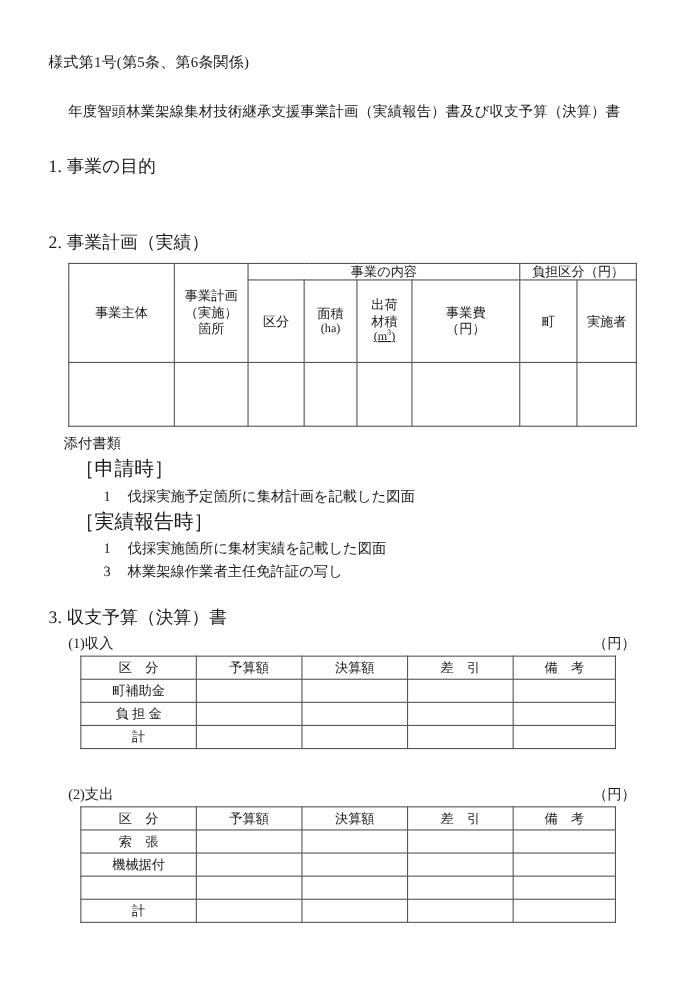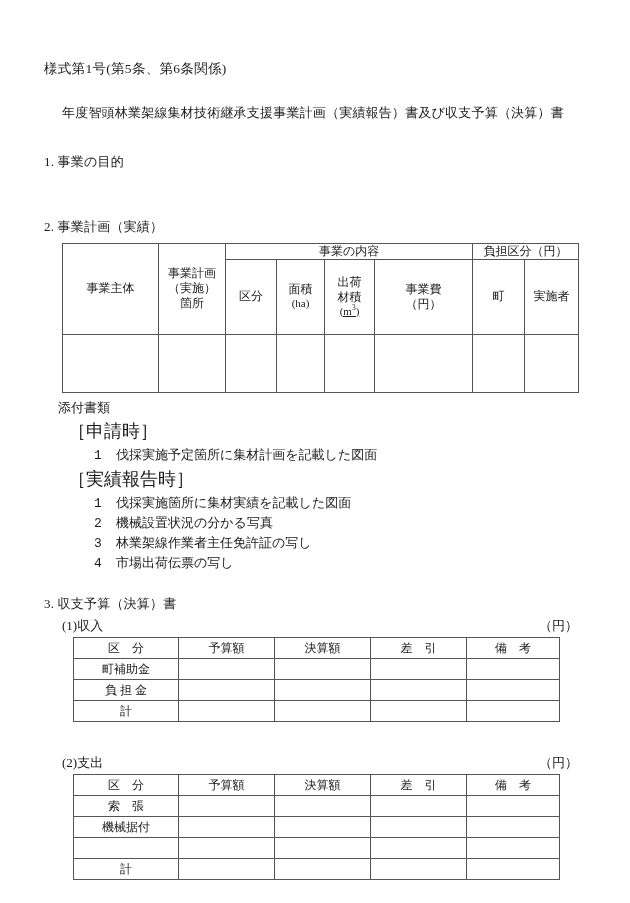--- a/index.html
+++ b/index.html
@@ -27,32 +27,32 @@
     height: 903px;
     padding: 44px 52px 0 44px;
     box-sizing: border-box;
   }
 
   
   .form-no {
     font-size: 13.5px;
     line-height: 1.3;
     letter-spacing: 0.3px;
-    margin: 16px 0 26px 0;
+    margin: 4px 0 26px 0;
   }
   .doc-title {
     font-size: 13px;
     line-height: 1.35;
     letter-spacing: 0.2px;
     margin: 0 0 33px 0;
     padding-left: 18px;
     white-space: nowrap;
   }
   .section-head {
-    font-size: 13px;
+    font-size: 16px;
     line-height: 1.3;
     letter-spacing: 0.2px;
     margin: 0;
   }
   .sec1 { margin-bottom: 36px; }
   .sec2 { margin-bottom: 7px; margin-top: 48px; }
   .sec3 { margin: 0 0 5px 0; }
 
   
   table.grid {
@@ -107,21 +107,20 @@
   }
   .attach ol.items {
     list-style: none;
     margin: 0;
     padding: 0 0 0 36px;
   }
   .attach ol.items li {
     font-size: 13px;
     line-height: 1.55;
     white-space: nowrap;
-    font-family: Liberation Mono, monospace;
   }
   .attach ol.items li .num {
     display: inline-block;
     width: 22px;
   }
 
   
   .budget-block { padding-left: 18px; }
   .budget-head-row {
     position: relative;
@@ -230,23 +229,21 @@
       <div class="attach-title">添付書類</div>
 
       <div class="bracket-head">［申請時］</div>
       <ol class="items">
         <li><span class="num">1</span><span>伐採実施予定箇所に集材計画を記載した図面</span></li>
       </ol>
 
       <div class="bracket-head">［実績報告時］</div>
       <ol class="items">
         <li><span class="num">1</span><span>伐採実施箇所に集材実績を記載した図面</span></li>
-        <li><span class="num">2</span><span>機械設置状況の分かる写真</span></li>
         <li><span class="num">3</span><span>林業架線作業者主任免許証の写し</span></li>
-        <li><span class="num">4</span><span>市場出荷伝票の写し</span></li>
       </ol>
     </div>
 
     <div style="height:22px"></div>
 
     <div class="section-head sec3">3. 収支予算（決算）書</div>
 
     <div class="budget-block">
       <div class="budget-head-row">
         <span class="sub-label">(1)収入</span>

